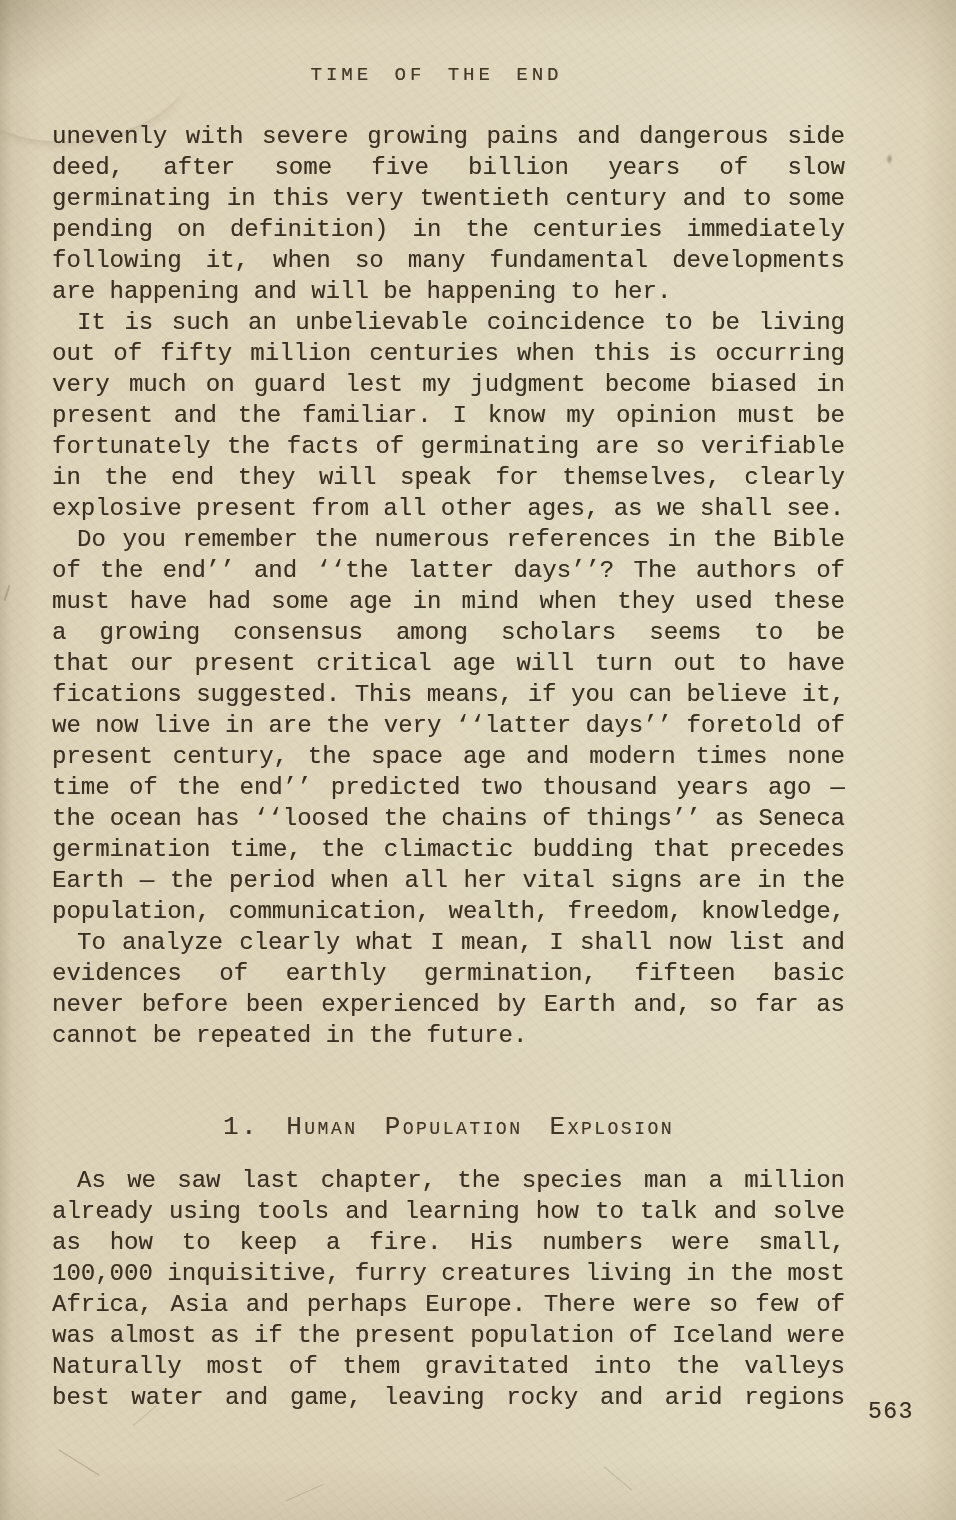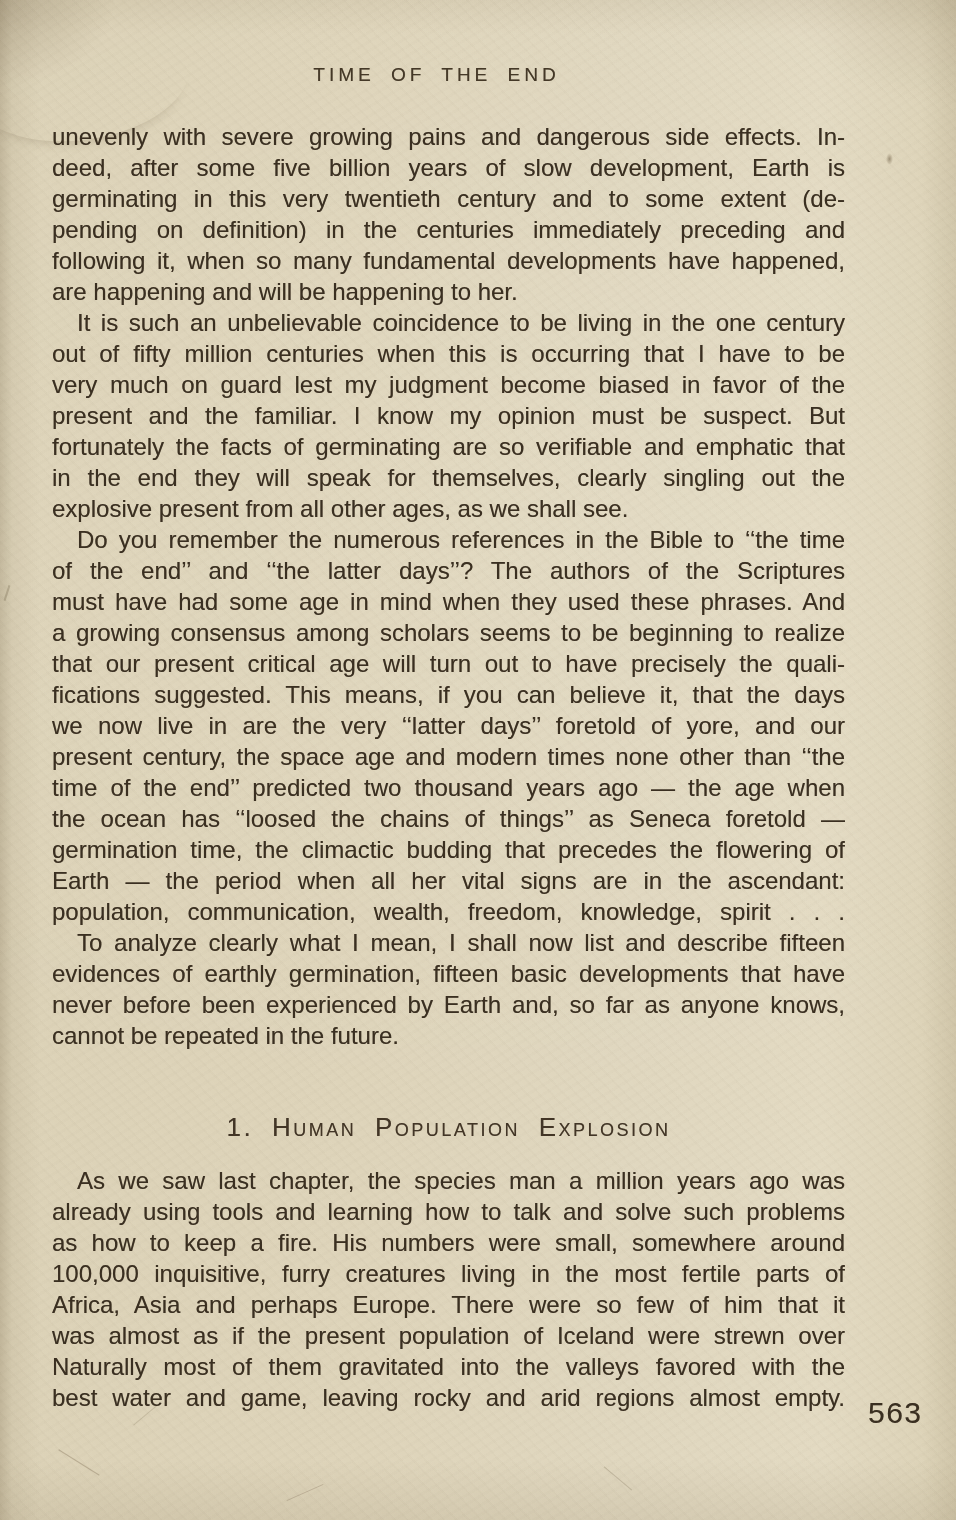--- a/index.html
+++ b/index.html
@@ -5,21 +5,21 @@
   html, body {
     margin: 0;
     padding: 0;
     background: #b0a78e;
   }
   .page {
     position: relative;
     width: 956px;
     height: 1520px;
     overflow: hidden;
-    font-family: Liberation Sans, sans-serif;
+    font-family: Liberation Mono, monospace;
     color: #3a2f21;
     background-color: #ddd3b9;
     background-image:
       radial-gradient(160px 120px at 0px 0px, rgba(115,100,75,0.28), rgba(115,100,75,0.0) 72%),
       radial-gradient(220px 140px at 100% 0px, rgba(130,115,88,0.14), rgba(130,115,88,0.0) 75%),
       radial-gradient(1200px 800px at 52% 34%, rgba(255,252,238,0.10), rgba(255,252,238,0.0) 75%),
       linear-gradient(90deg, rgba(130,115,86,0.30) 0px, rgba(130,115,86,0.10) 12px, rgba(130,115,86,0.0) 40px),
       linear-gradient(270deg, rgba(145,130,100,0.15) 0px, rgba(145,130,100,0.0) 34px),
       linear-gradient(0deg, rgba(145,130,100,0.15) 0px, rgba(145,130,100,0.0) 60px),
       linear-gradient(180deg, rgba(145,130,100,0.10) 0px, rgba(145,130,100,0.0) 34px),
@@ -76,21 +76,21 @@
     font-variant: small-caps;
     font-size: 26px;
     letter-spacing: 2.5px;
     word-spacing: 9px;
     color: #423526;
   }
   .folio {
     position: absolute;
     top: 1397px;
     left: 868px;
-    font-size: 30px;
+    font-size: 23px;
     line-height: 31px;
     letter-spacing: 1.5px;
     text-shadow: 0.2px 0.3px 0.5px rgba(62,50,36,0.45);
   }
   
   .artifact { position: absolute; pointer-events: none; }
   .speck-right {
     top: 153px; left: 886px; width: 7px; height: 12px;
     background: radial-gradient(ellipse at center, rgba(105,88,62,0.55), rgba(105,88,62,0.0) 70%);
   }

